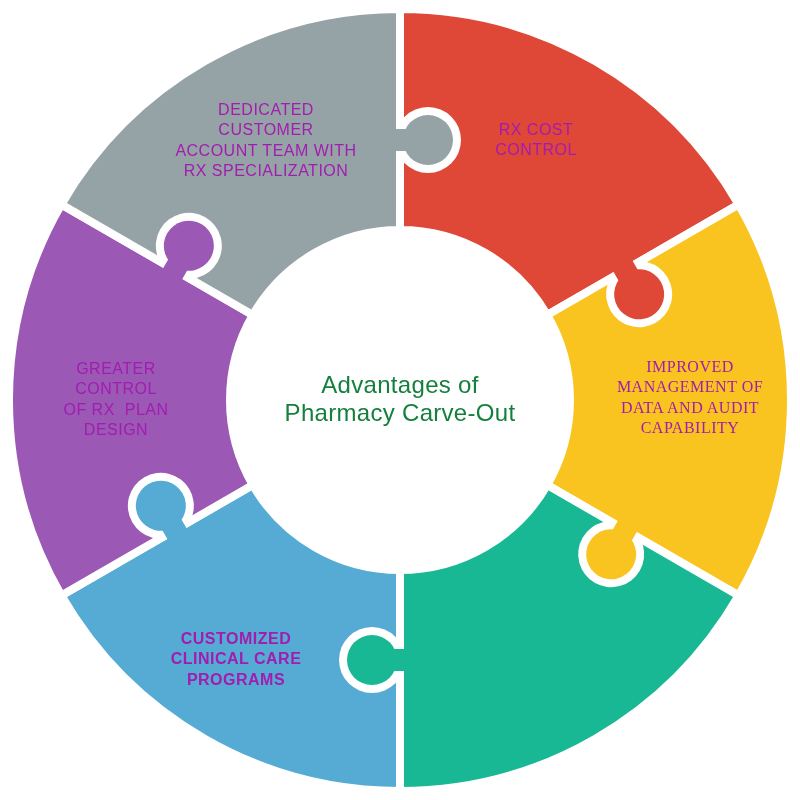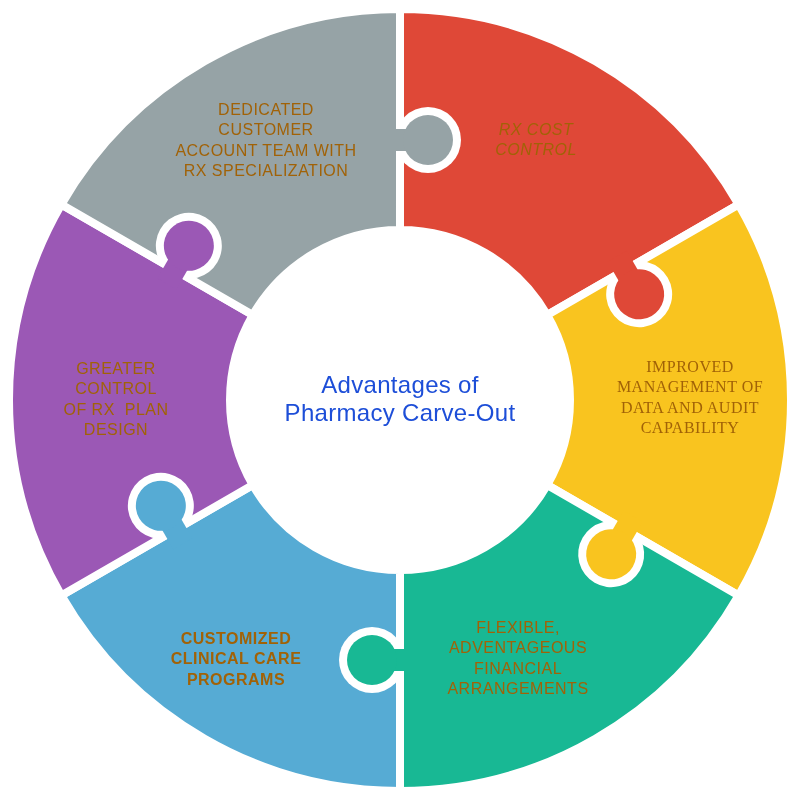--- a/index.html
+++ b/index.html
@@ -8,21 +8,21 @@
     width: 800px;
     height: 800px;
     background: #ffffff;
     overflow: hidden;
     font-family: "Liberation Sans", sans-serif;
   }
   .stage svg { position: absolute; left: 0; top: 0; }
   .seg-label {
     position: absolute;
     transform: translate(-50%, -50%);
-    color: #a16207;
+    color: #a21caf;
     font-size: 16px;
     line-height: 1.28;
     letter-spacing: 0.5px;
     text-align: center;
     white-space: pre-wrap;
     pointer-events: none;
   }
   .center-title {
     position: absolute;
     transform: translate(-50%, -50%);
@@ -80,38 +80,34 @@
       <circle cx="428" cy="140" r="25" fill="#56ABD4"></circle>
     </g>
 
     <g transform="rotate(300 400 400)">
       <circle cx="428" cy="140" r="33" fill="#ffffff"></circle>
       <rect x="384" y="129" width="44" height="22" fill="#9B58B5"></rect>
       <circle cx="428" cy="140" r="25" fill="#9B58B5"></circle>
     </g>
   </svg>
 
-  <div class="seg-label" style="left:536px; top:140px; width:220px;font-style:italic;">RX COST
+  <div class="seg-label" style="left:536px; top:140px; width:220px;">RX COST
 CONTROL</div>
   <div class="seg-label" style="left:690px; top:398px; width:190px;font-family:Liberation Serif, serif;">IMPROVED
 MANAGEMENT OF
 DATA AND AUDIT
 CAPABILITY</div>
-  <div class="seg-label" style="left:518px; top:659px; width:220px;">FLEXIBLE,
-ADVENTAGEOUS
-FINANCIAL
-ARRANGEMENTS</div>
   <div class="seg-label" style="left:236px; top:660px; width:220px;font-weight:bold;">CUSTOMIZED
 CLINICAL CARE
 PROGRAMS</div>
   <div class="seg-label" style="left:116px; top:400px; width:180px;">GREATER
 CONTROL
 OF RX  PLAN
 DESIGN</div>
   <div class="seg-label" style="left:266px; top:141px; width:240px;">DEDICATED
 CUSTOMER
 ACCOUNT TEAM WITH
 RX SPECIALIZATION</div>
 
-  <div class="center-title" style="left: 400px; top: 399px; width: 300px; color: #1d4ed8;">Advantages of
+  <div class="center-title" style="left: 400px; top: 399px; width: 300px; color: #15803d;">Advantages of
 Pharmacy Carve-Out</div>
 
 </div>
 
 </body></html>

